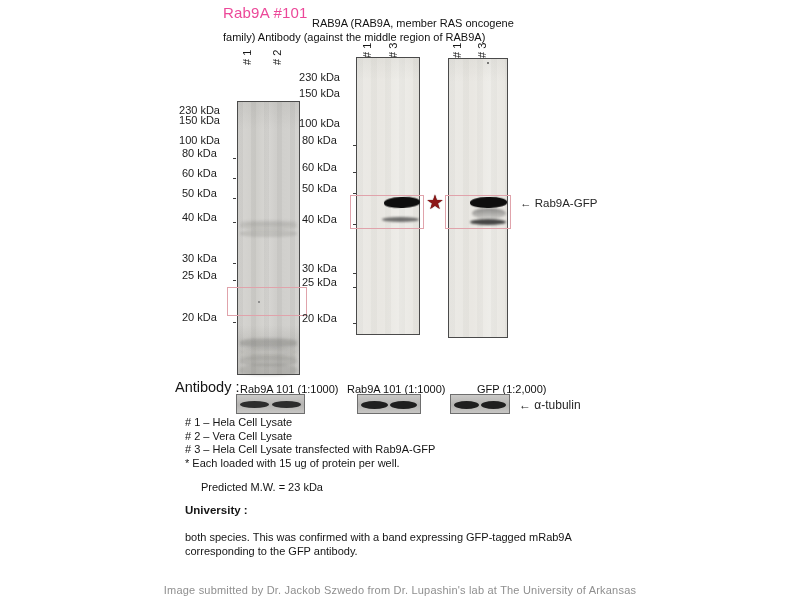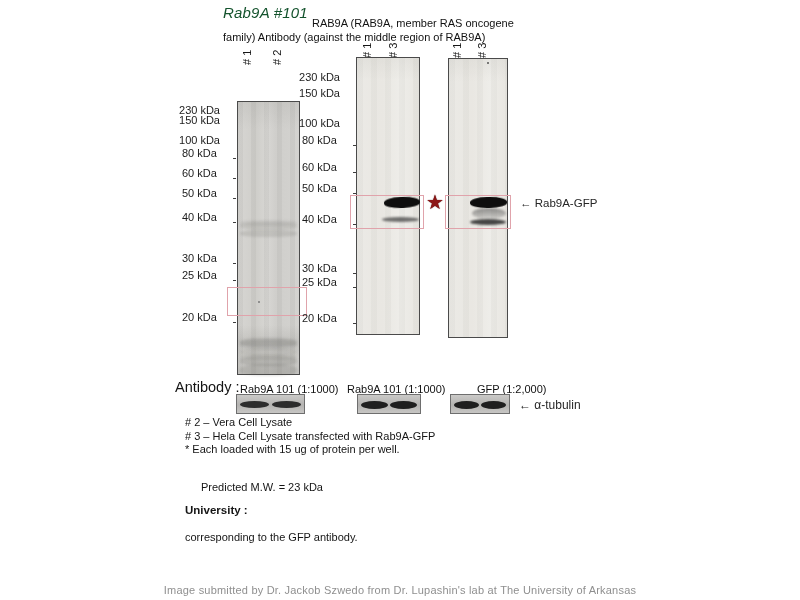--- a/index.html
+++ b/index.html
@@ -8,21 +8,21 @@
     --credit_text:#8f8f8f;
     --band:#0e0e0e;
   }
   html,body{margin:0;padding:0;}
   body{
     width:800px;height:600px;background:#ffffff;overflow:hidden;position:relative;
     font-family:"Liberation Sans","DejaVu Sans",sans-serif;color:#1e1e1e;
     -webkit-font-smoothing:antialiased;
   }
   .abs{position:absolute;}
-  .title{font-size:15px;letter-spacing:.2px;color:#14532d;font-style:italic;}
+  .title{font-size:15px;letter-spacing:.2px;color:#ec4899;}
   .subtitle{font-size:11px;color:#111;white-space:nowrap;}
   
   .lane{position:absolute;border:1px solid #4a4a4a;box-sizing:border-box;}
   .lane-left{
     background:
       linear-gradient(180deg,rgba(110,110,105,.10),rgba(110,110,105,0) 10%),
       linear-gradient(180deg,rgba(0,0,0,0) 82%,rgba(90,90,85,.12) 88%,rgba(90,90,85,.06) 94%,rgba(90,90,85,.14)),
       repeating-linear-gradient(90deg,rgba(95,95,90,.07) 0 5px,rgba(95,95,90,0) 5px 13px),
       linear-gradient(90deg,#d7d6d3,#cfceca 30%,#d8d7d4 48%,#cfcecb 62%,#d4d3d0);
   }
@@ -205,24 +205,26 @@
   <div class="bnd l"></div>
   <div class="bnd r"></div>
 </div>
 <div class="strip" style="left:450px;top:394px;width:60px;height:20px;">
   <div class="bnd l"></div>
   <div class="bnd r"></div>
 </div>
 <div class="annot" style="left:519px;top:398px;font-size:12px;">← α-tubulin</div>
 
 <div class="abs bodytext" style="left:185px;top:416px;">
+  <div># 1 – Hela Cell Lysate</div>
   <div># 2 – Vera Cell Lysate</div>
   <div># 3 – Hela Cell Lysate transfected with Rab9A-GFP</div>
   <div>* Each loaded with 15 ug of protein per well.</div>
 </div>
 
 <div class="abs bodytext" style="left:185px;top:481px;margin-left:16px;">Predicted M.W. = 23 kDa</div>
 <div class="abs bodytext bold" style="left:185px;top:504px;font-size:11.5px;">University :</div>
 <div class="abs bodytext" style="left:185px;top:531px;">
+  <div>both species. This was confirmed with a band expressing GFP-tagged mRab9A</div>
   <div>corresponding to the GFP antibody.</div>
 </div>
 
 <div class="credit" style="top:584px;">Image submitted by Dr. Jackob Szwedo from Dr. Lupashin's lab at The University of Arkansas</div>
 
 </body></html>

